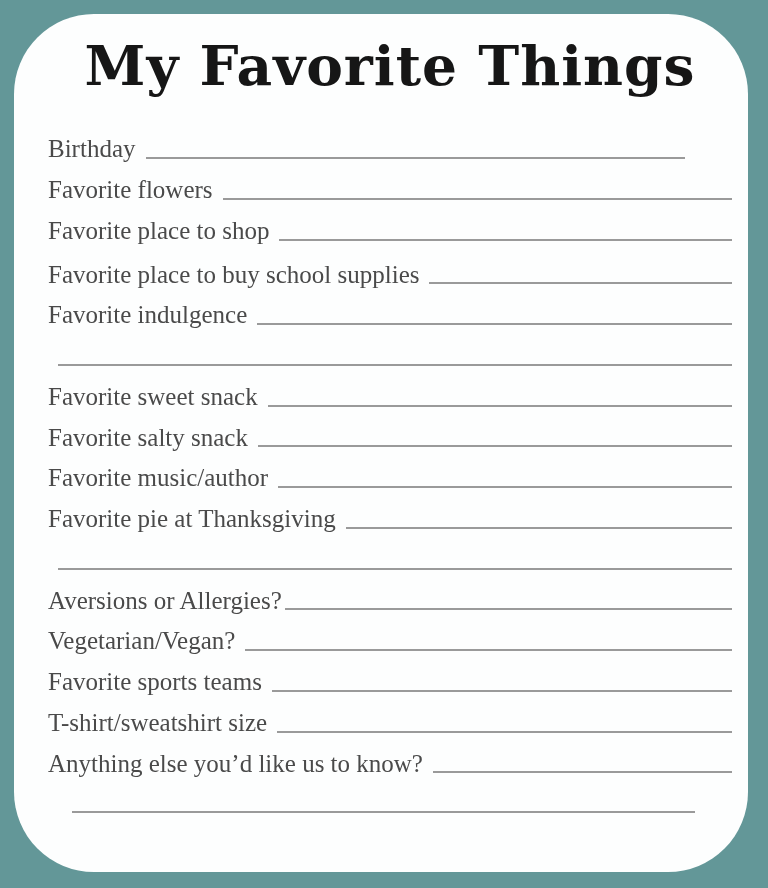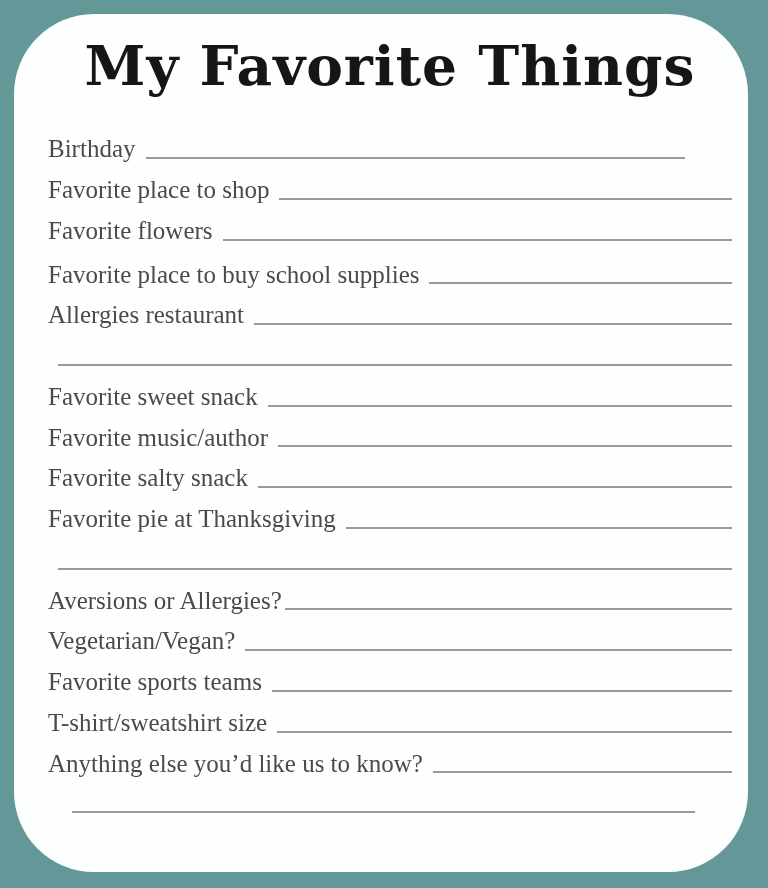--- a/index.html
+++ b/index.html
@@ -87,56 +87,56 @@
     <h1 class="title">My Favorite Things</h1>
 
     <div class="fields">
 
       <div class="row">
         <span class="label">Birthday</span>
         <span class="line line-short"></span>
       </div>
 
       <div class="row">
-        <span class="label">Favorite place to shop</span>
+        <span class="label">Favorite flowers</span>
         <span class="line"></span>
       </div>
 
       <div class="row">
-        <span class="label">Favorite flowers</span>
+        <span class="label">Favorite place to shop</span>
         <span class="line"></span>
       </div>
 
       <div class="row gap-lg">
         <span class="label">Favorite place to buy school supplies</span>
         <span class="line"></span>
       </div>
 
       <div class="row">
-        <span class="label">Allergies restaurant</span>
+        <span class="label">Favorite indulgence</span>
         <span class="line"></span>
       </div>
 
 
       <div class="row">
         <span class="line"></span>
       </div>
 
       <div class="row">
         <span class="label">Favorite sweet snack</span>
         <span class="line"></span>
       </div>
 
       <div class="row">
-        <span class="label">Favorite music/author</span>
+        <span class="label">Favorite salty snack</span>
         <span class="line"></span>
       </div>
 
       <div class="row">
-        <span class="label">Favorite salty snack</span>
+        <span class="label">Favorite music/author</span>
         <span class="line"></span>
       </div>
 
       <div class="row">
         <span class="label">Favorite pie at Thanksgiving</span>
         <span class="line"></span>
       </div>
 
       <div class="row">
         <span class="line"></span>

